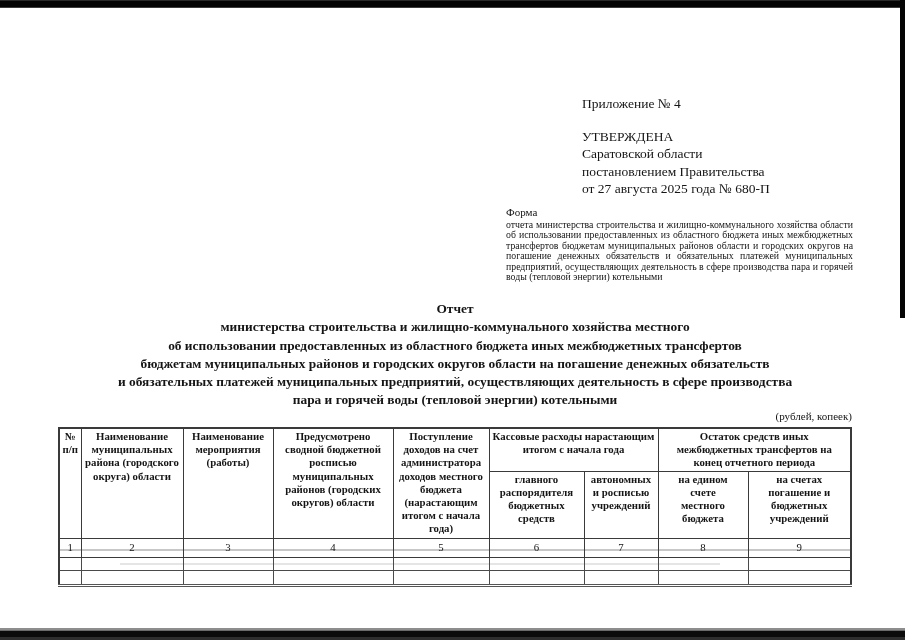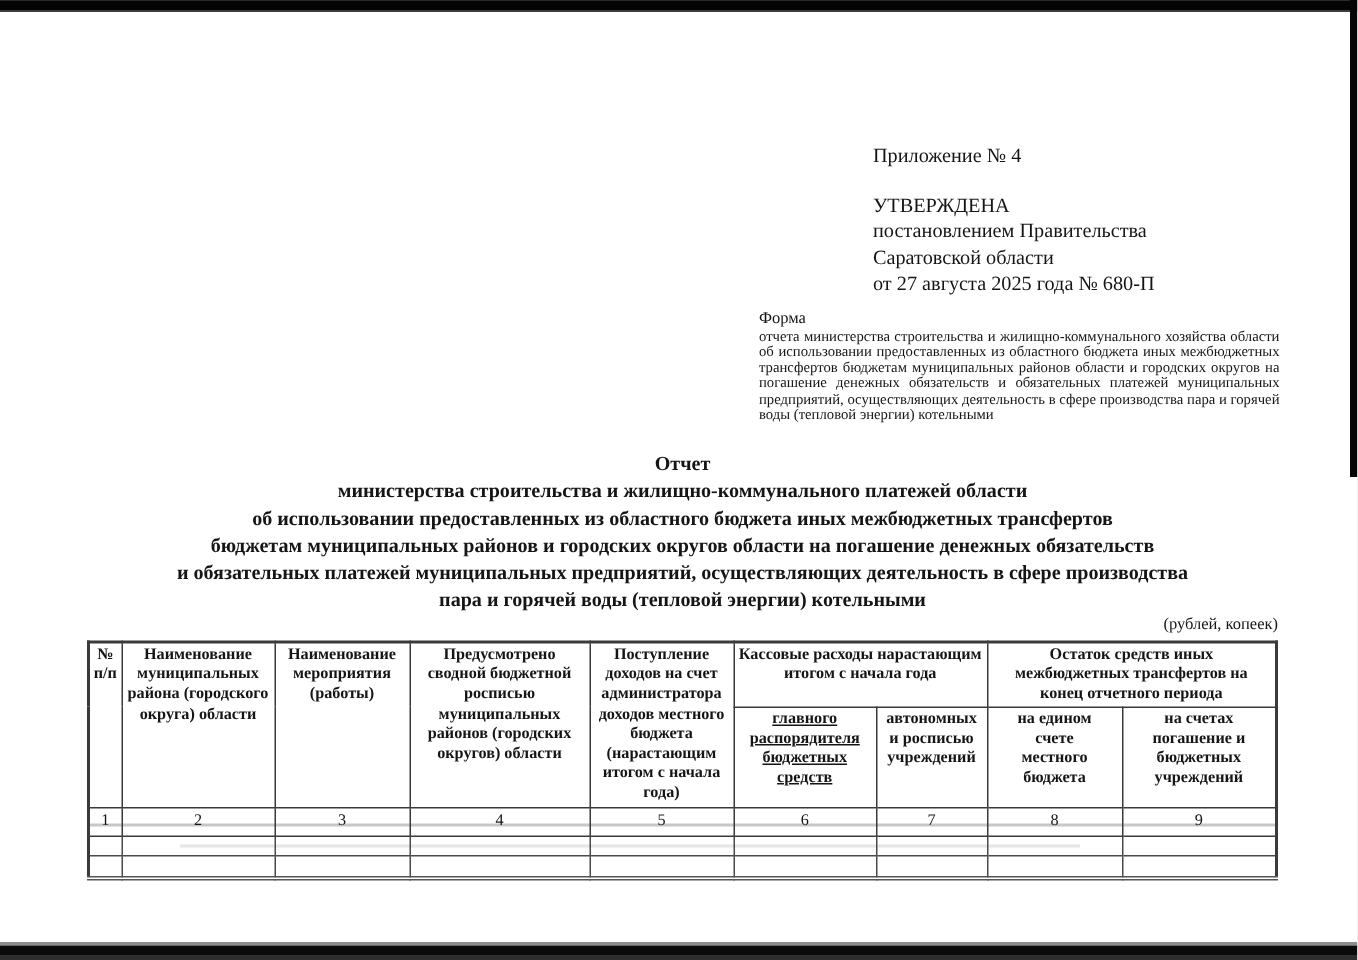--- a/index.html
+++ b/index.html
@@ -94,33 +94,33 @@
   <div class="scan-top"></div>
   <div class="scan-right"></div>
   <div class="scan-bottom"></div>
   <div class="scan-streak" style="left:58px; top:549px; width:792px;"></div>
   <div class="scan-streak" style="left:120px; top:563px; width:600px; opacity:.35;"></div>
 
   <div class="appendix">Приложение № 4</div>
 
   <div class="approval">
     <div>УТВЕРЖДЕНА</div>
+    <div>Саратовской области</div>
     <div>постановлением Правительства</div>
-    <div>Саратовской области</div>
     <div>от 27 августа 2025 года № 680-П</div>
   </div>
 
   <div class="forma">
     <div class="forma-heading">Форма</div>
     <div class="forma-body">отчета министерства строительства и жилищно-коммунального хозяйства области об использовании предоставленных из областного бюджета иных межбюджетных трансфертов бюджетам муниципальных районов области и городских округов на погашение денежных обязательств и обязательных платежей муниципальных предприятий, осуществляющих деятельность в сфере производства пара и горячей воды (тепловой энергии) котельными</div>
   </div>
 
   <div class="doc-title">
     <div>Отчет</div>
-    <div>министерства строительства и жилищно-коммунального платежей области</div>
+    <div>министерства строительства и жилищно-коммунального хозяйства местного</div>
     <div>об использовании предоставленных из областного бюджета иных межбюджетных трансфертов</div>
     <div>бюджетам муниципальных районов и городских округов области на погашение денежных обязательств</div>
     <div>и обязательных платежей муниципальных предприятий, осуществляющих деятельность в сфере производства</div>
     <div>пара и горячей воды (тепловой энергии) котельными</div>
   </div>
 
   <div class="units-note">(рублей, копеек)</div>
 
   <table class="report">
     <colgroup>
@@ -138,21 +138,21 @@
       <tr class="group-row">
         <th rowspan="2" style="padding:1px 1px;">№ п/п</th>
         <th rowspan="2">Наименование муниципальных района (городского округа) области</th>
         <th rowspan="2">Наименование мероприятия (работы)</th>
         <th rowspan="2">Предусмотрено сводной бюджетной росписью муниципальных районов (городских округов) области</th>
         <th rowspan="2" style="padding:1px 1px;">Поступление доходов на счет администратора доходов местного бюджета (нарастающим итогом с начала года)</th>
         <th colspan="2">Кассовые расходы нарастающим итогом с начала года</th>
         <th colspan="2">Остаток средств иных межбюджетных трансфертов на конец отчетного периода</th>
       </tr>
       <tr class="sub-row">
-        <th style="padding:1px 1px;text-decoration:underline;">главного распорядителя бюджетных средств</th>
+        <th style="padding:1px 1px;">главного распорядителя бюджетных средств</th>
         <th class="tight">автономных и росписью учреждений</th>
         <th style="padding:1px 12px;">на едином счете местного бюджета</th>
         <th style="padding:1px 8px;">на счетах погашение и бюджетных учреждений</th>
       </tr>
       <tr class="num-row">
         <td class="num-cell">1</td>
         <td class="num-cell">2</td>
         <td class="num-cell">3</td>
         <td class="num-cell">4</td>
         <td class="num-cell">5</td>

